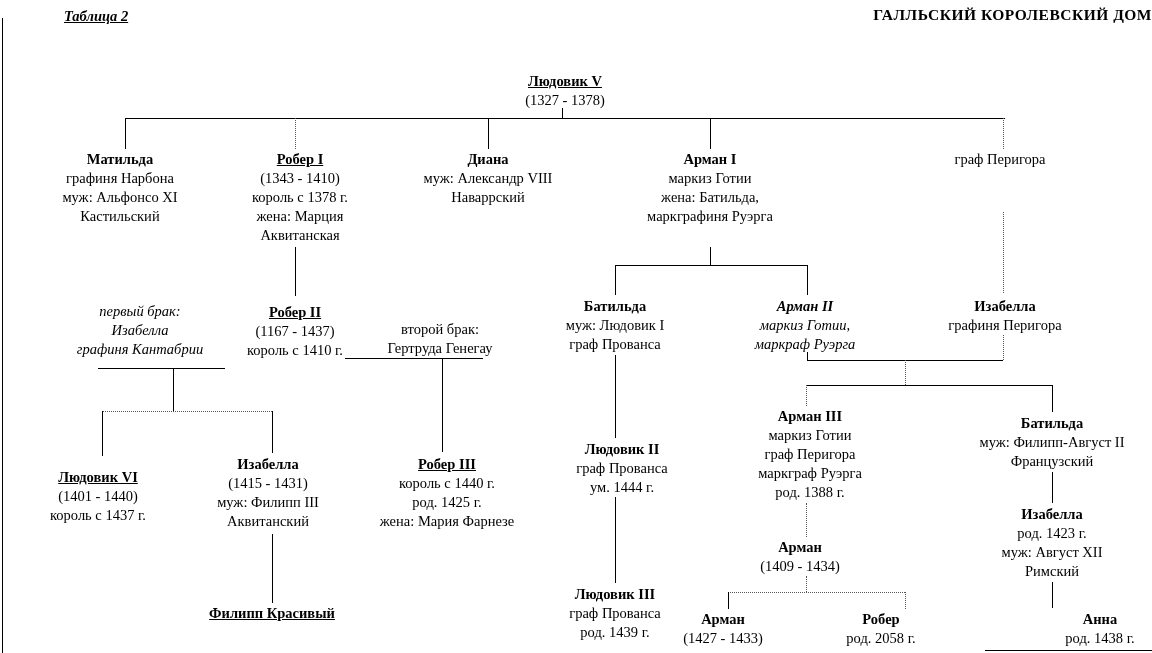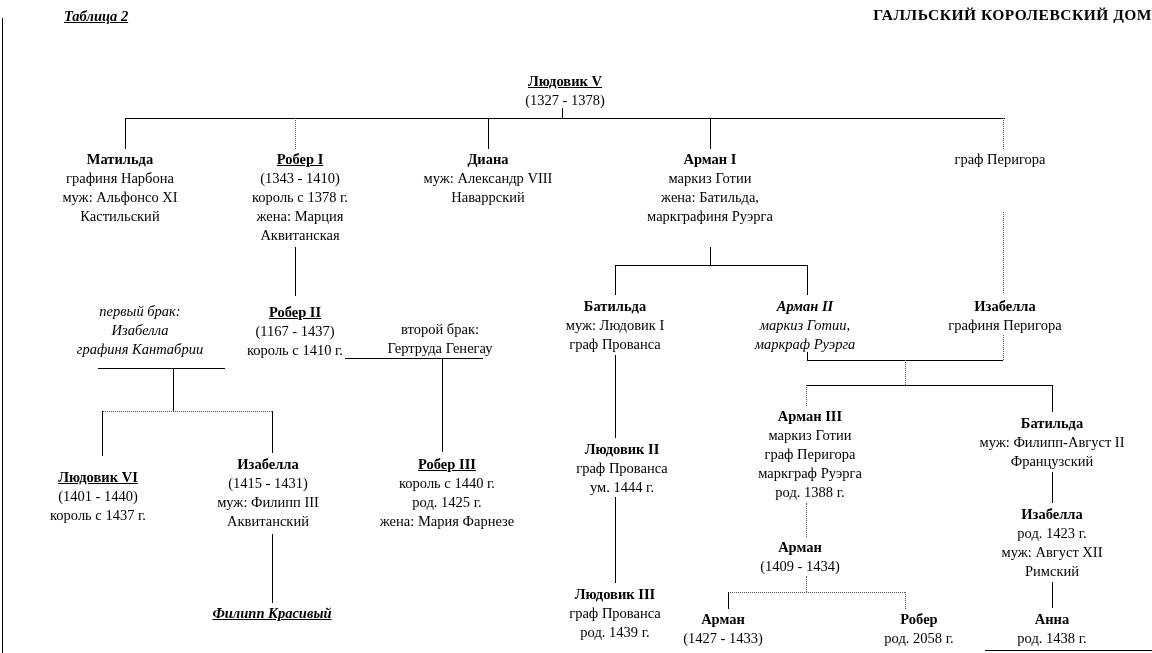--- a/index.html
+++ b/index.html
@@ -153,41 +153,41 @@
         <div class="nline b">Батильда</div>
         <div class="nline">муж: Филипп-Август II</div>
         <div class="nline">Французский</div>
       </div>
       <div class="node" style="left: 1052px; top: 505px;">
         <div class="nline b">Изабелла</div>
         <div class="nline">род. 1423 г.</div>
         <div class="nline">муж: Август XII</div>
         <div class="nline">Римский</div>
       </div>
-      <div class="node" style="left: 272px; top: 604px; font-style: italic;">
+      <div class="node" style="left: 272px; top: 604px;">
         <div class="nline b u">Филипп Красивый</div>
       </div>
       <div class="node" style="left: 615px; top: 585px;">
         <div class="nline b">Людовик III</div>
         <div class="nline">граф Прованса</div>
         <div class="nline">род. 1439 г.</div>
       </div>
       <div class="node" style="left: 800px; top: 538px;">
         <div class="nline b">Арман</div>
         <div class="nline">(1409 - 1434)</div>
       </div>
       <div class="node" style="left: 723px; top: 610px;">
         <div class="nline b">Арман</div>
         <div class="nline">(1427 - 1433)</div>
       </div>
-      <div class="node" style="left: 919px; top: 610px;">
+      <div class="node" style="left: 881px; top: 610px;">
         <div class="nline b">Робер</div>
         <div class="nline">род. 2058 г.</div>
       </div>
-      <div class="node" style="left: 1052px; top: 610px;">
+      <div class="node" style="left: 1100px; top: 610px;">
         <div class="nline b">Анна</div>
         <div class="nline">род. 1438 г.</div>
       </div>
       <div class="edge ev" style="left: 562px; top: 108px; height: 10px;"></div>
       <div class="edge eh" style="left: 125px; top: 118px; width: 880px;"></div>
       <div class="edge ev" style="left: 125px; top: 118px; height: 31px;"></div>
       <div class="edge ev dot" style="left: 295px; top: 118px; height: 31px;"></div>
       <div class="edge ev" style="left: 488px; top: 118px; height: 31px;"></div>
       <div class="edge ev" style="left: 710px; top: 118px; height: 31px;"></div>
       <div class="edge ev dot" style="left: 1003px; top: 118px; height: 31px;"></div>

